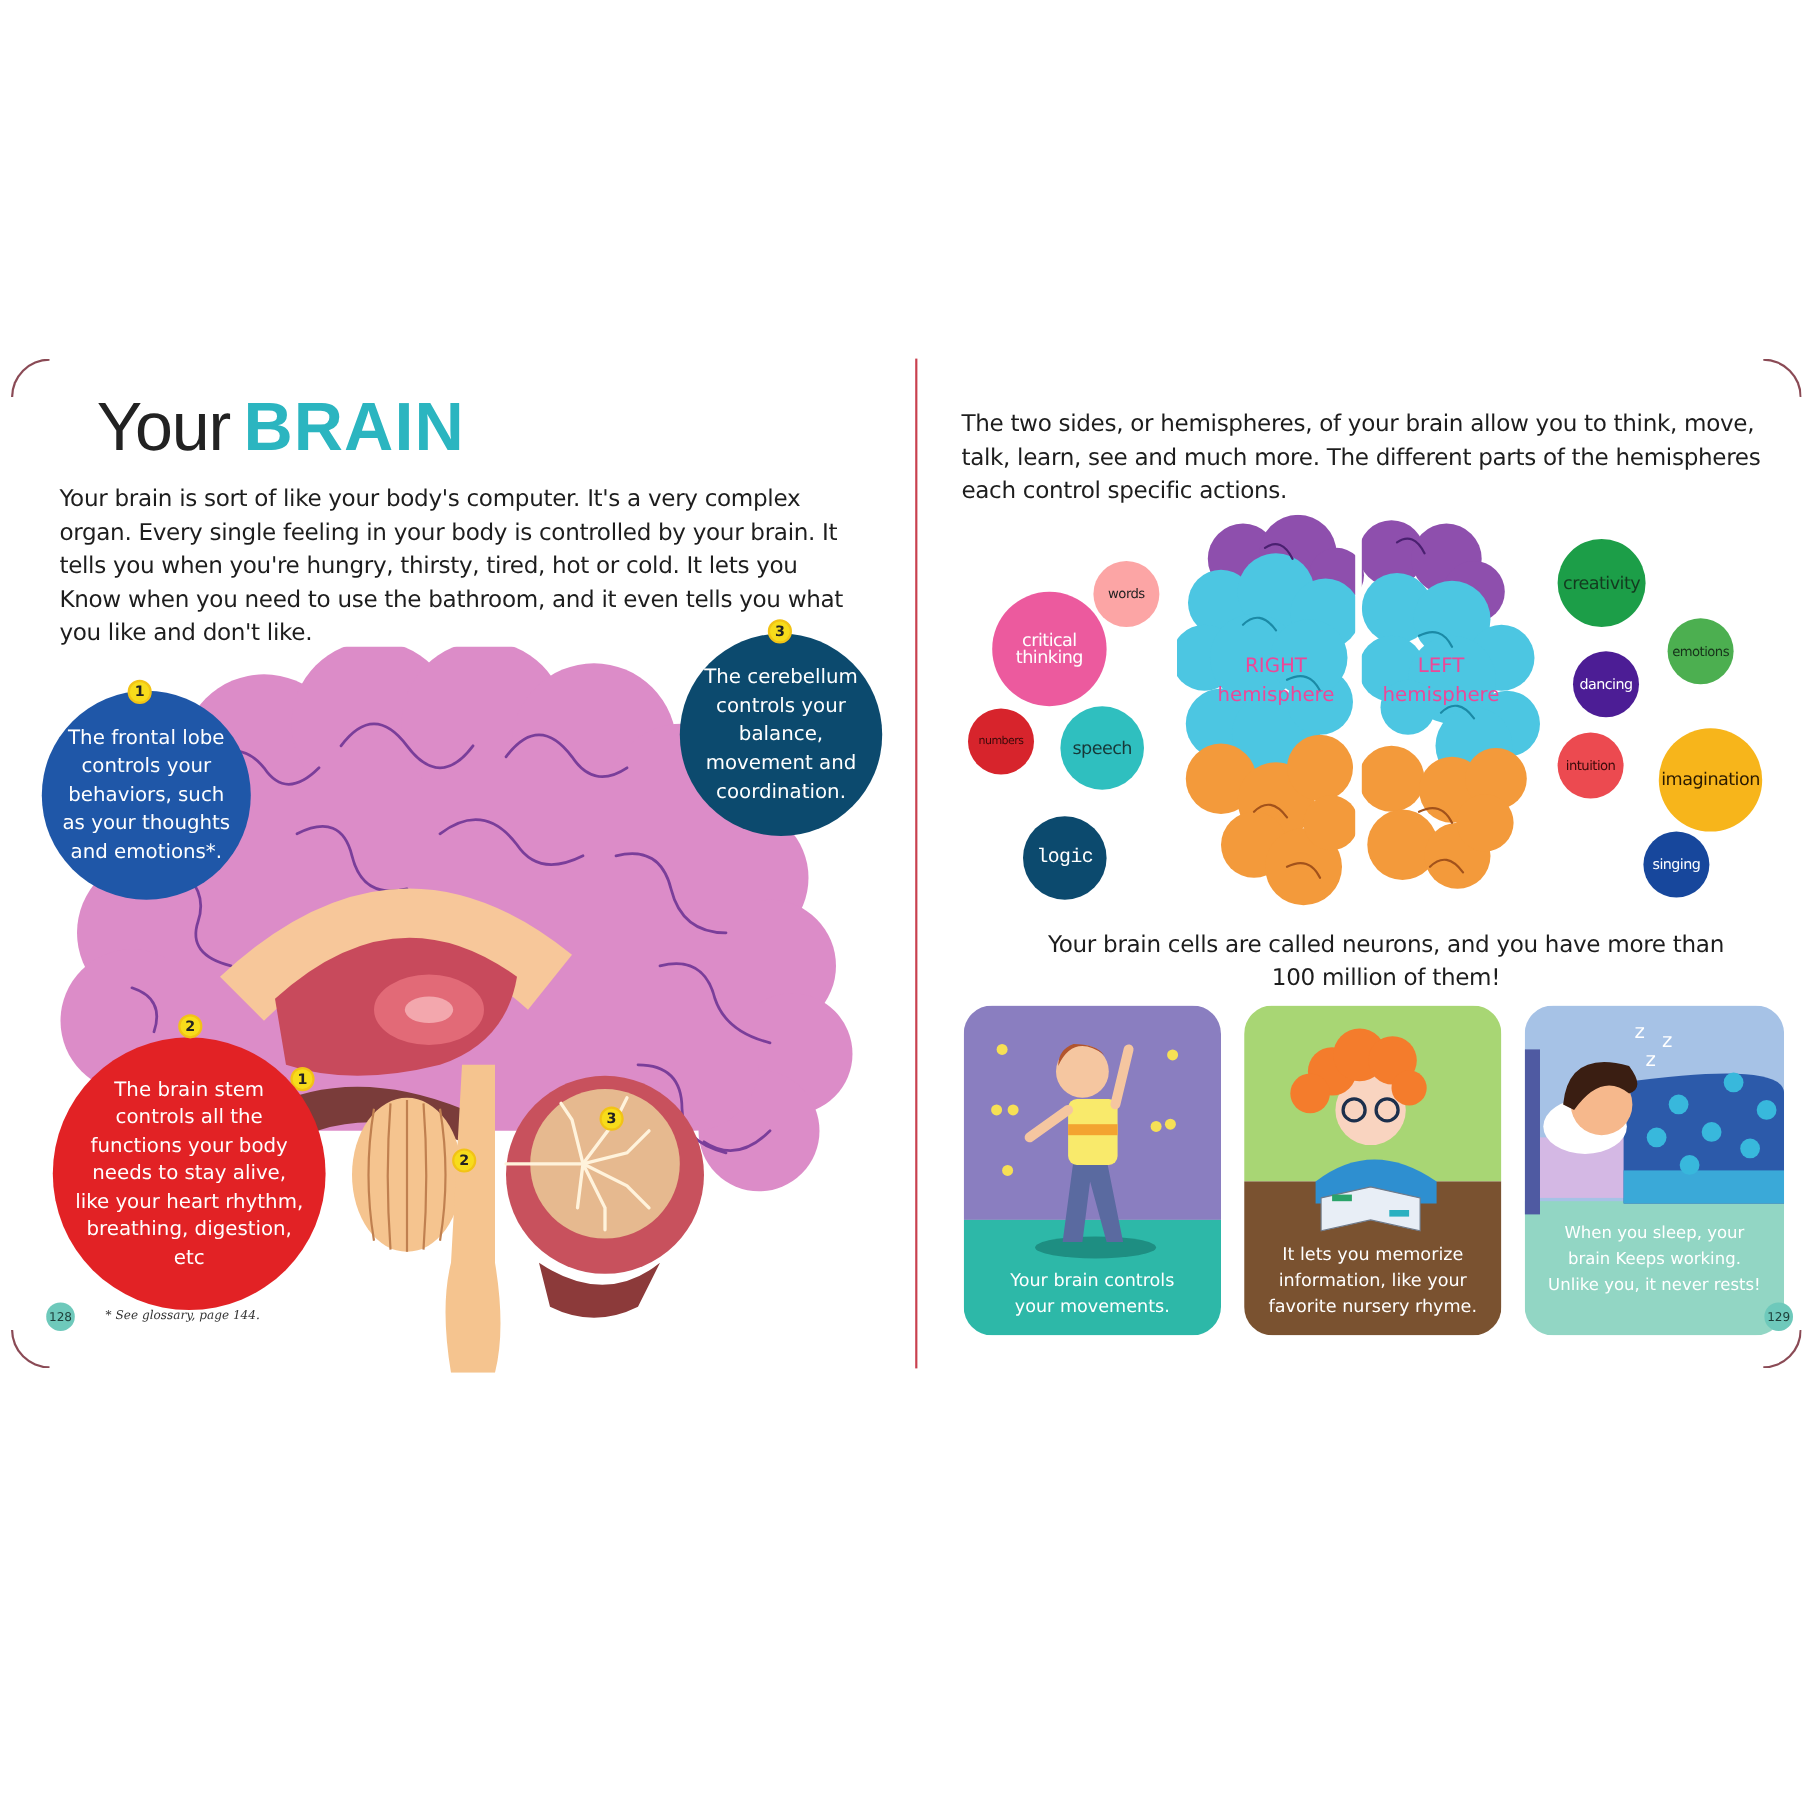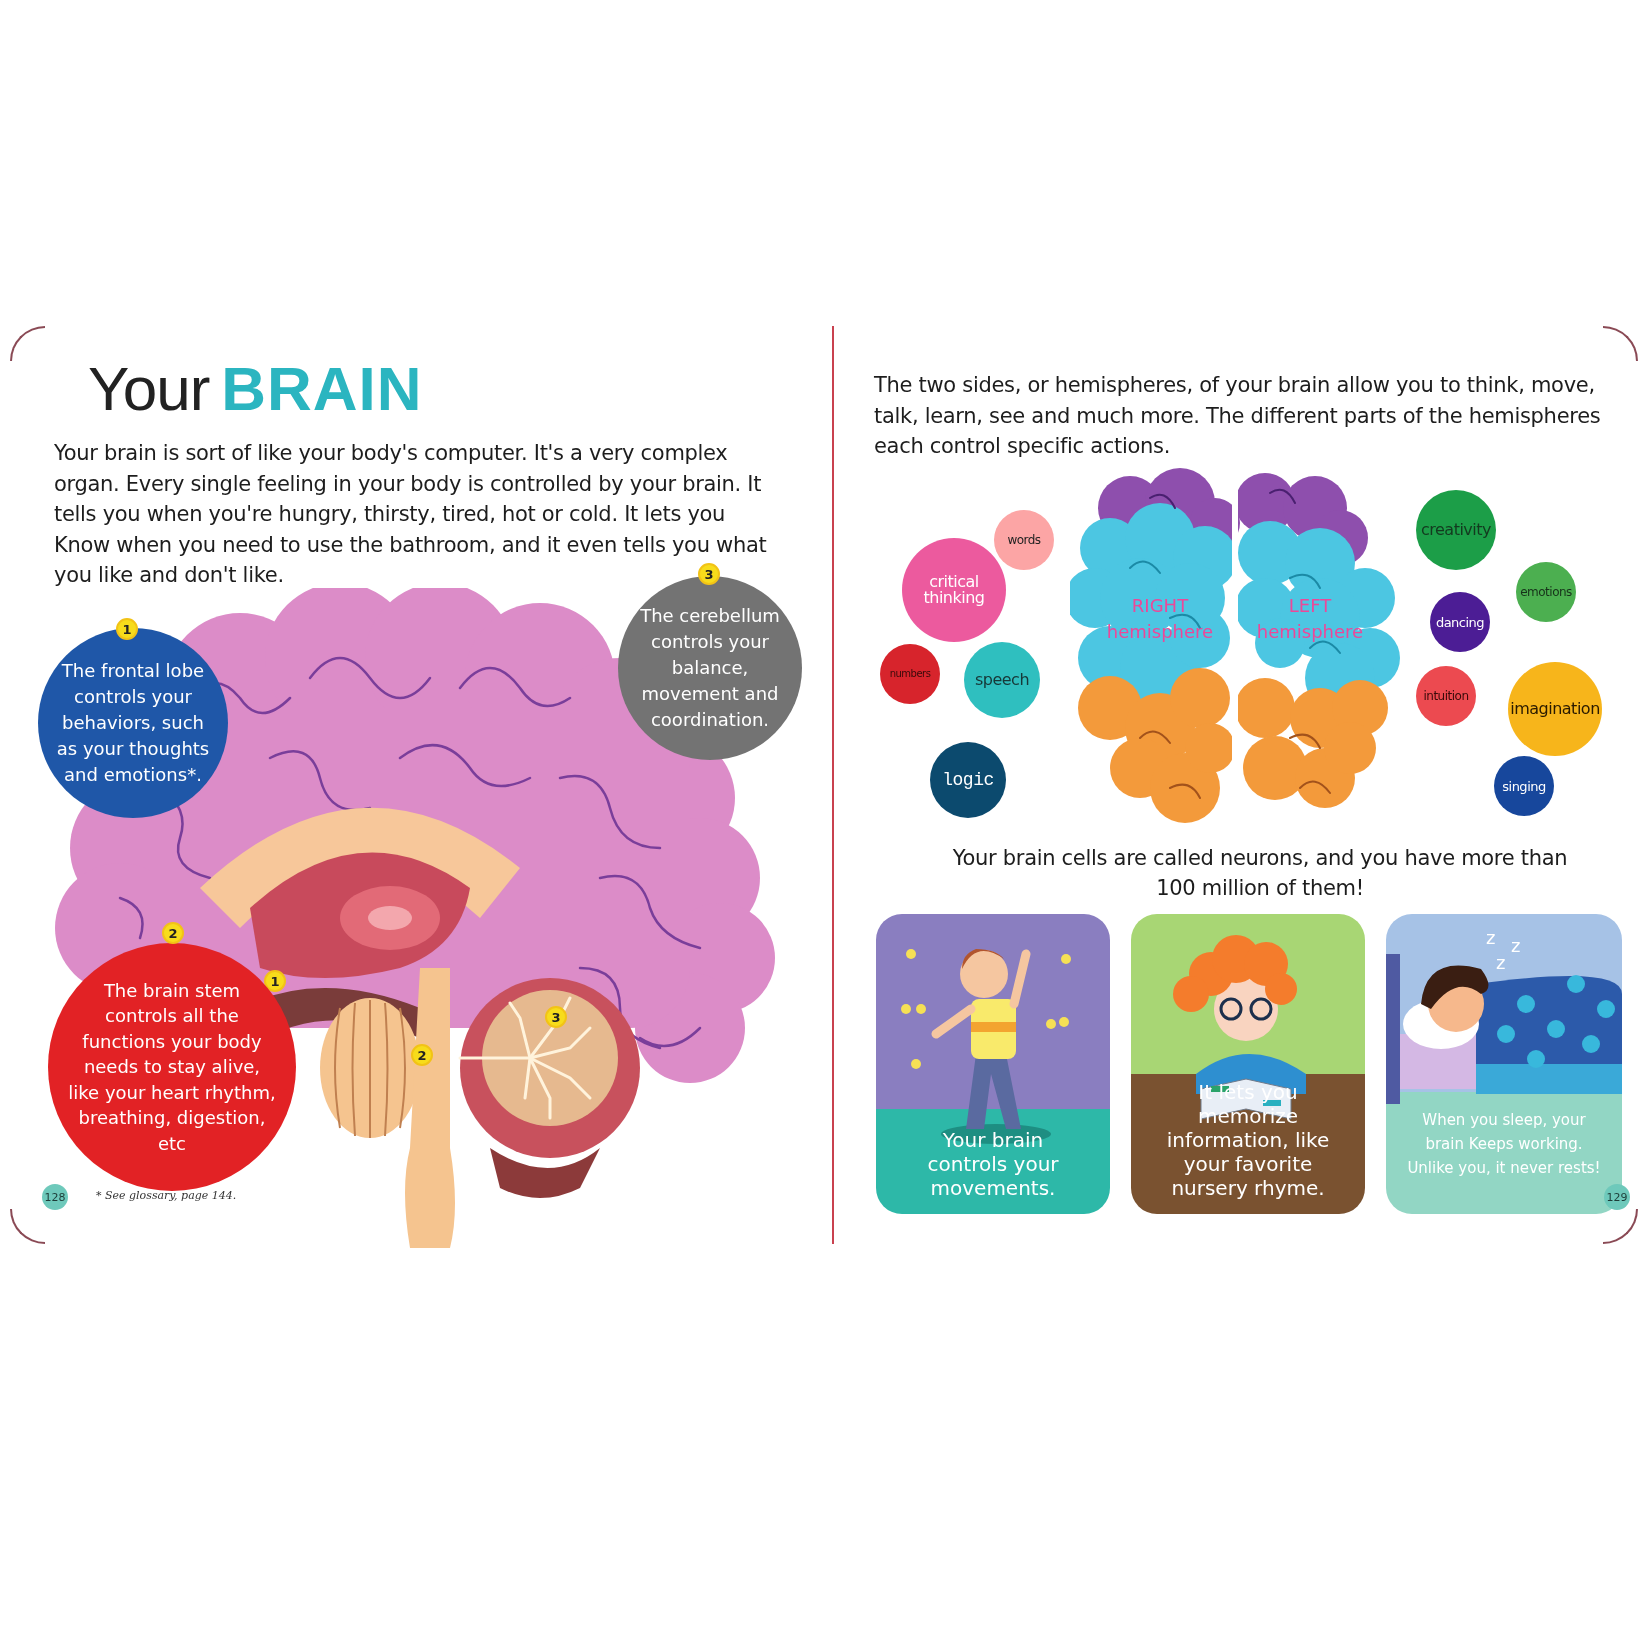--- a/index.html
+++ b/index.html
@@ -21,40 +21,40 @@
   .title .brain { font-weight: 700; color: #2bb5c0; margin-left: 12px; letter-spacing: 1px; }
   .intro { position: absolute; left: 54px; top: 120px; width: 720px; font-size: 21px; line-height: 30.5px; color: #1d1d1d; font-family: "DejaVu Sans", sans-serif; letter-spacing: -0.3px; }
 
   .brainart { position: absolute; left: 40px; top: 270px; width: 740px; height: 660px; }
 
   .bubble { position: absolute; border-radius: 50%; display: flex; align-items: center; justify-content: center; text-align: center; color: #fff; font-family: "DejaVu Sans", sans-serif; }
   .bubble .txt { padding: 0 12px; }
   .num { position: absolute; width: 22px; height: 22px; border-radius: 50%; background: #f7dc1b; border: 2px solid #f2c316; color: #222; font-size: 13px; font-weight: 700; display: flex; align-items: center; justify-content: center; font-family: "DejaVu Sans", sans-serif; }
 
   .b-frontal { left: 38px; top: 310px; width: 190px; height: 190px; background: #1f57a8; font-size: 18px; line-height: 26px; }
-  .b-cereb { left: 618px; top: 258px; width: 184px; height: 184px; background: #737373; font-size: 18px; line-height: 26px; align-items: center; }
+  .b-cereb { left: 618px; top: 258px; width: 184px; height: 184px; background: #0c4a6e; font-size: 18px; line-height: 26px; align-items: center; }
   .b-stem { left: 48px; top: 625px; width: 248px; height: 248px; background: #e22225; font-size: 18px; line-height: 25.5px; }
 
   .page-num { position: absolute; width: 26px; height: 26px; border-radius: 50%; background: #6ec9bb; color: #1d3d38; font-size: 11px; display: flex; align-items: center; justify-content: center; font-family: "DejaVu Sans", sans-serif; }
   .pn-left { left: 42px; top: 866px; }
   .pn-right { left: 1604px; top: 866px; }
   .footnote { position: absolute; left: 96px; top: 871px; font-size: 11px; color: #333; font-family: "DejaVu Serif", serif; font-style: italic; }
 
   
   .rintro { position: absolute; left: 874px; top: 52px; width: 760px; font-size: 21px; line-height: 30.5px; color: #1d1d1d; letter-spacing: -0.3px; }
 
   .hemis { position: absolute; left: 1070px; top: 150px; width: 330px; height: 370px; }
   .hlabel { position: absolute; font-size: 18px; text-align: center; color: #ec4899; line-height: 26px; font-family: "DejaVu Sans", sans-serif; }
 
   .tag { position: absolute; border-radius: 50%; display: flex; align-items: center; justify-content: center; text-align: center; font-family: "DejaVu Sans", sans-serif; line-height: 1; letter-spacing: -0.5px; }
 
   .neuron { position: absolute; left: 940px; top: 525px; width: 640px; text-align: center; font-size: 21px; line-height: 30px; color: #1d1d1d; letter-spacing: -0.3px; }
 
   .card { position: absolute; top: 596px; width: 234px; height: 300px; border-radius: 26px; overflow: hidden; }
-  .card .cap { position: absolute; left: 0; right: 0; bottom: 14px; text-align: center; color: #fff; font-size: 20px; line-height: 24px; font-family: "DejaVu Sans", sans-serif; }
+  .card .cap { position: absolute; left: 0; right: 0; bottom: 14px; text-align: center; color: #fff; font-size: 16px; line-height: 24px; font-family: "DejaVu Sans", sans-serif; }
   .card1 { left: 876px; }
   .card2 { left: 1131px; }
   .card3 { left: 1386px; width: 236px; }
 </style>
 </head>
 <body>
 
 <div class="spread">
   <div class="corner tl"></div>
   <div class="corner tr"></div>

